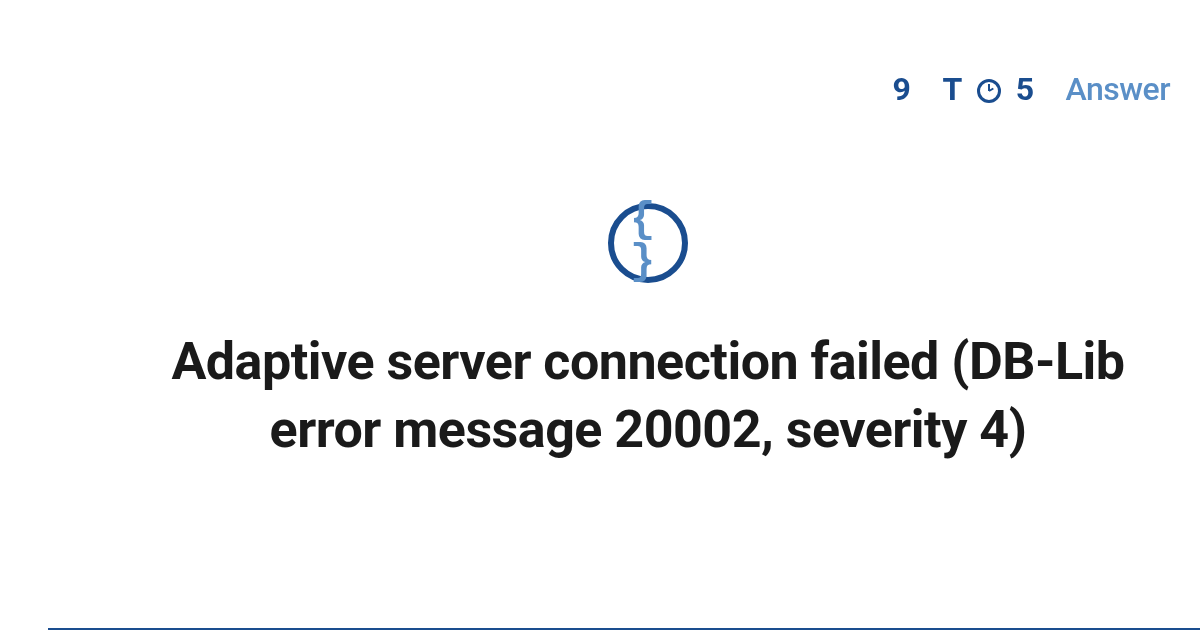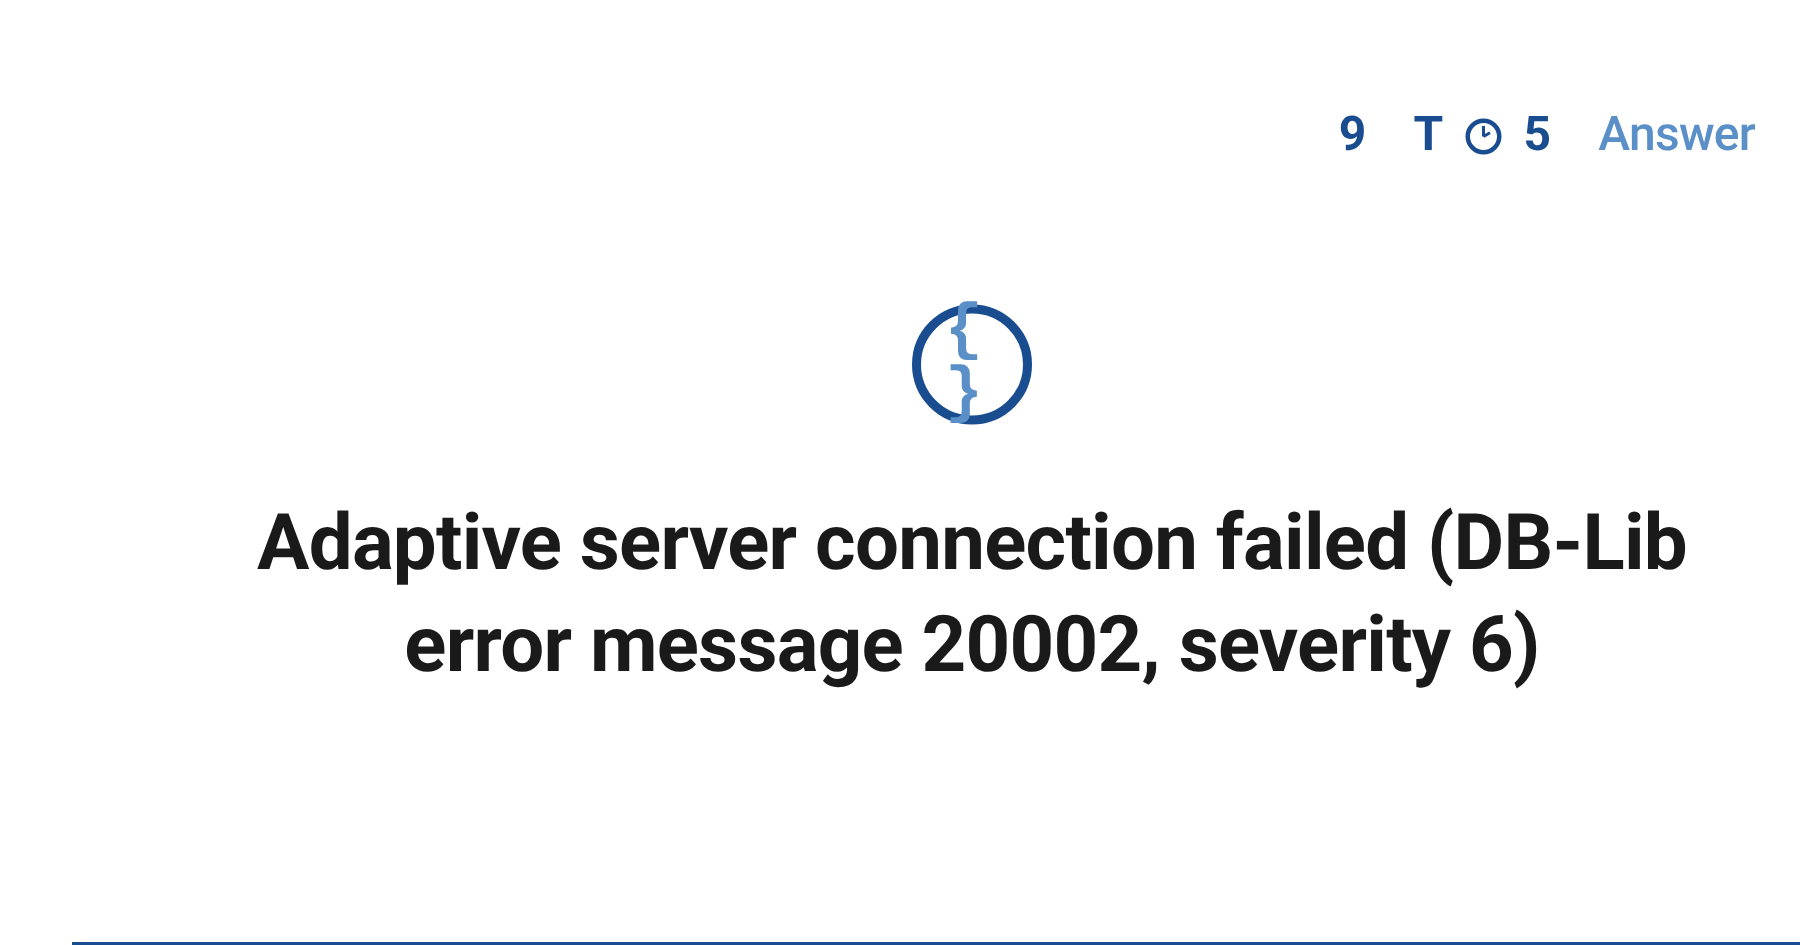--- a/index.html
+++ b/index.html
@@ -121,15 +121,15 @@
 <body>
 
 <div class="logo-topright">
   <span class="nine">9</span><span class="T">T</span><span class="clock-o"></span><span class="five">5</span><span class="answer">Answer</span>
 </div>
 
 <div class="center-icon">
   <span class="braces">{ }</span>
 </div>
 
-<h1 class="title">Adaptive server connection failed (DB-Lib error message 20002, severity 6)</h1>
+<h1 class="title">Adaptive server connection failed (DB-Lib error message 20002, severity 4)</h1>
 
 <div class="bottom-bar"></div>
 
 </body></html>

